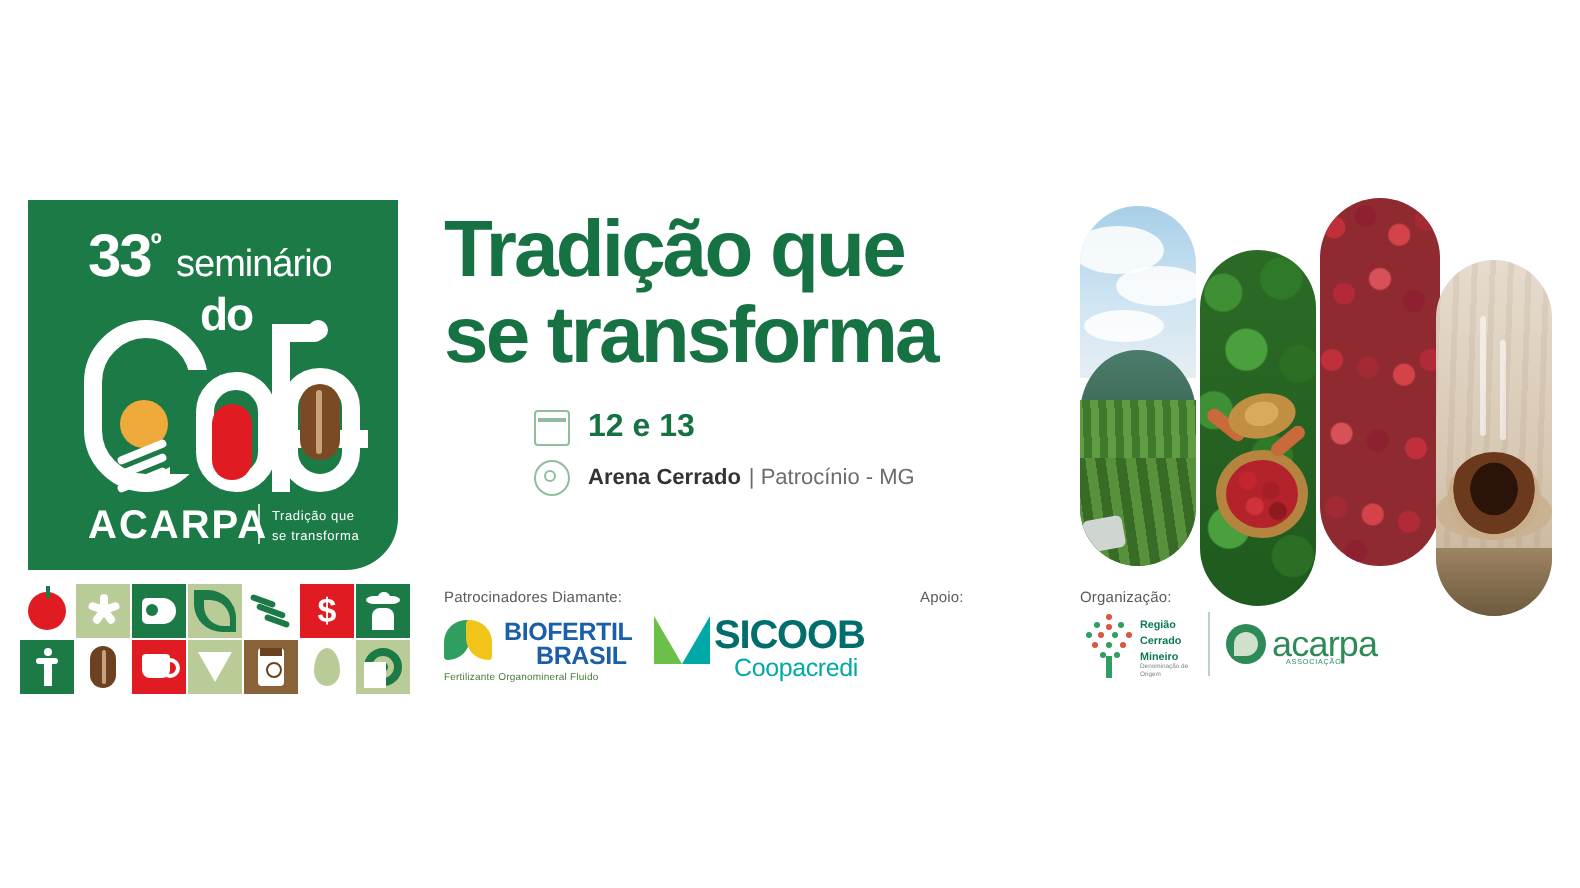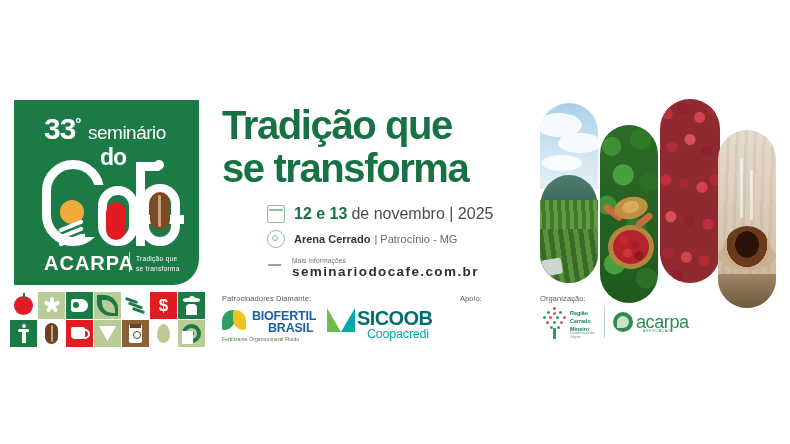--- a/index.html
+++ b/index.html
@@ -393,33 +393,25 @@
 
   <div class="headline">
     <div>Tradição que</div>
     <div>se transforma</div>
   </div>
 
   <div class="info">
     <div class="info-row">
       <span class="ic ic-cal"></span>
       <span class="dt-strong">12 e 13</span>
-      <span class="dt-rest">de novembro | 2025</span>
     </div>
     <div class="info-row">
       <span class="ic ic-pin"></span>
       <span class="loc-strong">Arena Cerrado</span>
       <span class="loc-rest">| Patrocínio - MG</span>
-    </div>
-    <div class="info-row" style="margin-top:9px;align-items:flex-start">
-      <span class="ic ic-dash"></span>
-      <span>
-        <span class="mi-small" style="display:block">Mais informações</span>
-        <span class="mi-url" style="display:block">seminariodocafe.com.br</span>
-      </span>
     </div>
   </div>
 
   <div class="spon-label p1-label">Patrocinadores Diamante:</div>
   <div class="spon-label ap-label">Apoio:</div>
   <div class="spon-label or-label">Organização:</div>
 
   <div class="biofertil">
     <span class="bf-leafL"></span>
     <span class="bf-leafR"></span>

